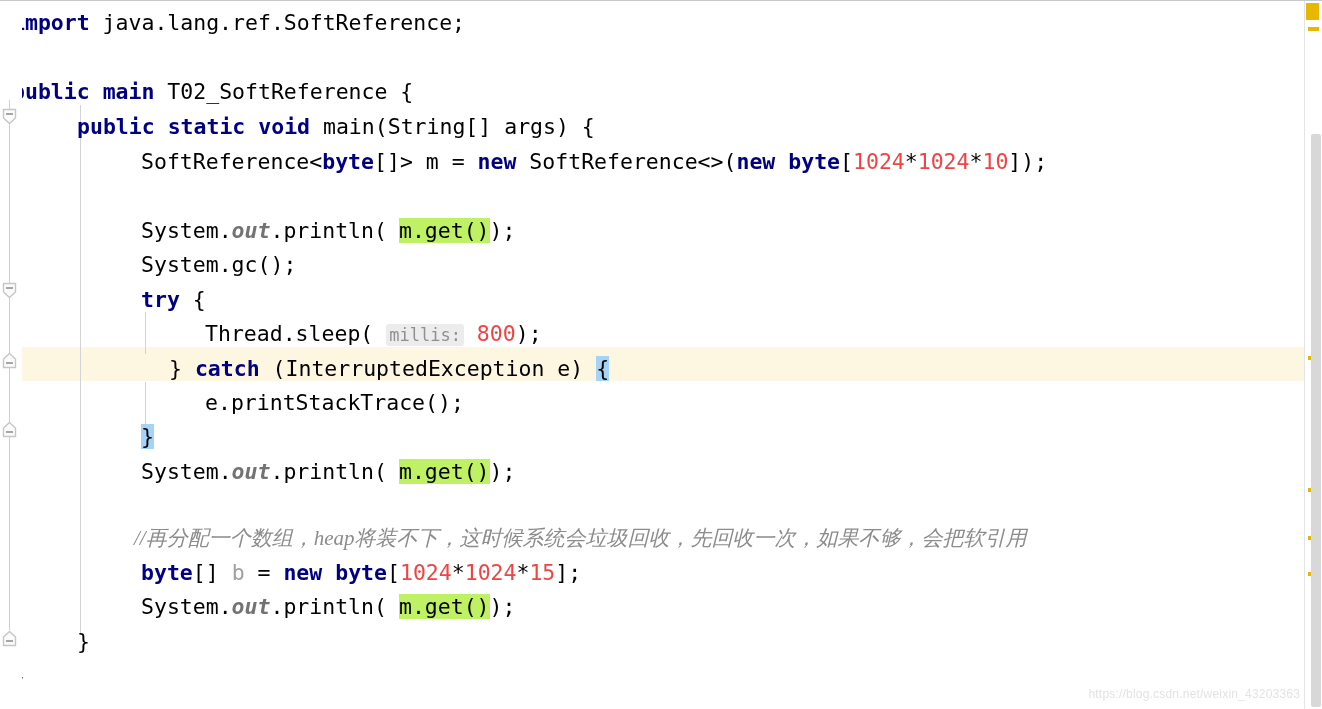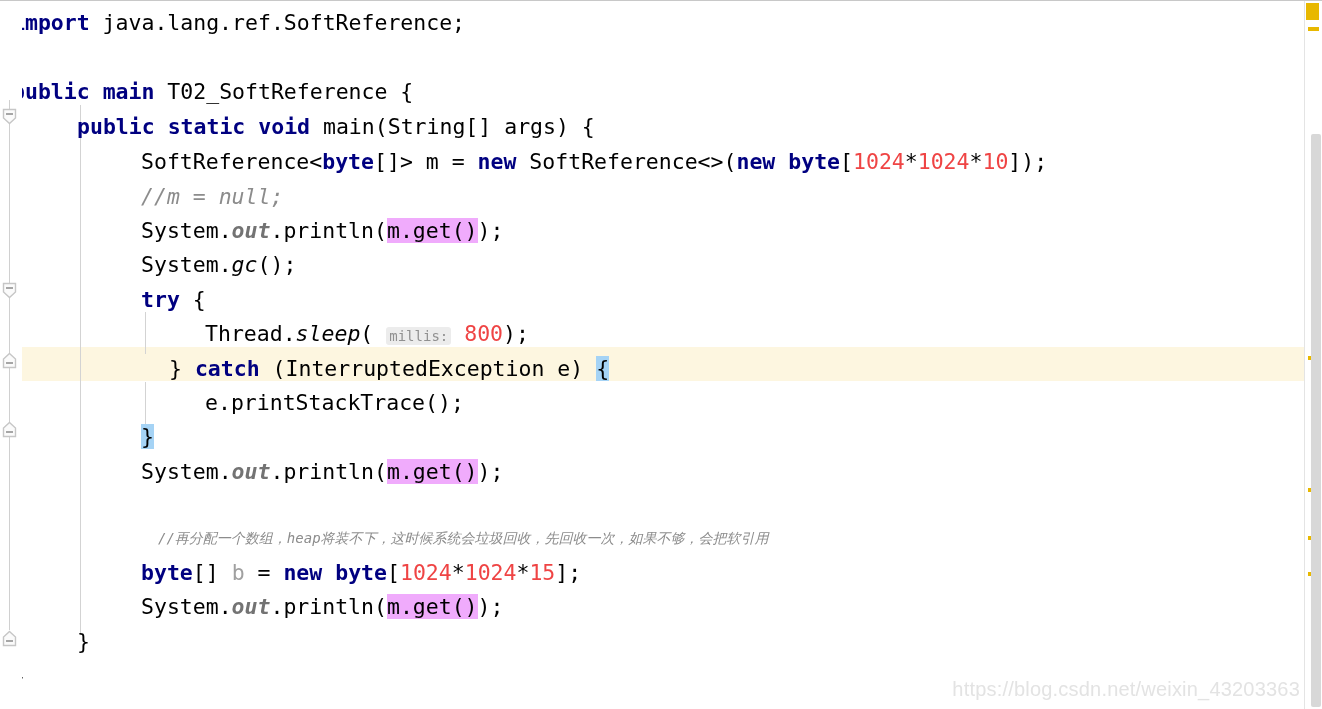--- a/index.html
+++ b/index.html
@@ -74,34 +74,35 @@
     position: absolute;
     left: 0;
     white-space: pre;
     height: 34.6px;
     color: #000000;
   }
   .kw   { color: #000080; font-weight: bold; }
   .num  { color: #ef4444; }
   .cmt  { color: #8c8c8c; font-style: italic; }
   .fld  { color: #737373; font-weight: bold; font-style: italic; }
-  .mtd  { font-style: italic; color: #000000; }
+  .mtd  { color: #000000; }
   .gray { color: #a0a0a0; }
   .hl-usage {
-    background: #f0abfc;
+    background: #bef264;
+    margin-left: 12px;
   }
   .hl-brace {
     background: #a5d3f5;
   }
   .param-hint {
     background: #ececec;
     color: #909090;
     border-radius: 3px;
     padding: 1px 3px;
-    font-size: 14px;
+    font-size: 17px;
   }
 
   
   #stripe-gutter {
     position: absolute;
     right: 0; top: 0;
     width: 17px;
     height: 709px;
     background: #ffffff;
     border-left: 1px solid #e4e4e4;
@@ -146,21 +147,21 @@
     z-index: 7;
   }
 
   
   #watermark {
     position: absolute;
     right: 22px;
     bottom: 8px;
     color: #e3e3e3;
     font-family: "Liberation Sans", sans-serif;
-    font-size: 20px;
+    font-size: 12px;
     letter-spacing: 0.2px;
     z-index: 9;
     white-space: nowrap;
   }
 </style>
 </head>
 <body>
 
 <div id="editor-root">
 
@@ -214,39 +215,38 @@
   <div id="code-layer">
 
     <div class="code-line" style="top:6px; left:12px;"><span class="kw">import</span><span> java.lang.ref.SoftReference;</span></div>
 
     <div class="code-line" style="top:75px; left:12px;"><span class="kw">public</span><span> </span><span class="kw">main</span><span> </span><span>T02_SoftReference {</span></div>
 
     <div class="code-line" style="top:110px; left:77px;"><span class="kw">public</span><span> </span><span class="kw">static</span><span> </span><span class="kw">void</span><span> </span><span>main(String[] args) {</span></div>
 
     <div class="code-line" style="top:145px; left:141px;"><span>SoftReference&lt;</span><span class="kw">byte</span><span>[]&gt; m = </span><span class="kw">new</span><span> SoftReference&lt;&gt;(</span><span class="kw">new</span><span> </span><span class="kw">byte</span><span>[</span><span class="num">1024</span><span>*</span><span class="num">1024</span><span>*</span><span class="num">10</span><span>]);</span></div>
 
-    <div class="code-line" style="top:180px; left:141px;"><span class="cmt">//m = null;</span></div>
 
     <div class="code-line" style="top:214px; left:141px;"><span>System.</span><span class="fld">out</span><span>.println(</span><span class="hl-usage">m.get()</span><span>);</span></div>
 
     <div class="code-line" style="top:248px; left:141px;"><span>System.</span><span class="mtd">gc</span><span>();</span></div>
 
     <div class="code-line" style="top:283px; left:141px;"><span class="kw">try</span><span> {</span></div>
 
     <div class="code-line" style="top:317px; left:205px;"><span>Thread.</span><span class="mtd">sleep</span><span>(</span><span> </span><span class="param-hint">millis:</span><span> </span><span class="num">800</span><span>);</span></div>
 
     <div class="code-line" style="top:352px; left:141px;margin-left:28px;"><span>} </span><span class="kw">catch</span><span> (InterruptedException e) </span><span class="hl-brace">{</span></div>
 
     <div class="code-line" style="top:386px; left:205px;"><span>e.printStackTrace();</span></div>
 
     <div class="code-line" style="top:420px; left:141px;"><span class="hl-brace">}</span></div>
 
     <div class="code-line" style="top:455px; left:141px;"><span>System.</span><span class="fld">out</span><span>.println(</span><span class="hl-usage">m.get()</span><span>);</span></div>
 
-    <div class="code-line" style="top:521px; left:158px; font-size:14px;"><span class="cmt">//再分配一个数组，heap将装不下，这时候系统会垃圾回收，先回收一次，如果不够，会把软引用</span></div>
+    <div class="code-line" style="top:521px; left:134px; font-size:21px;font-family:Liberation Serif, serif;"><span class="cmt">//再分配一个数组，heap将装不下，这时候系统会垃圾回收，先回收一次，如果不够，会把软引用</span></div>
 
     <div class="code-line" style="top:556px; left:141px;"><span class="kw">byte</span><span>[] </span><span class="gray">b</span><span> = </span><span class="kw">new</span><span> </span><span class="kw">byte</span><span>[</span><span class="num">1024</span><span>*</span><span class="num">1024</span><span>*</span><span class="num">15</span><span>];</span></div>
 
     <div class="code-line" style="top:590px; left:141px;"><span>System.</span><span class="fld">out</span><span>.println(</span><span class="hl-usage">m.get()</span><span>);</span></div>
 
     <div class="code-line" style="top:625px; left:77px;"><span>}</span></div>
 
     <div class="code-line" style="top:660px; left:12px;"><span>}</span></div>
 
   </div>

